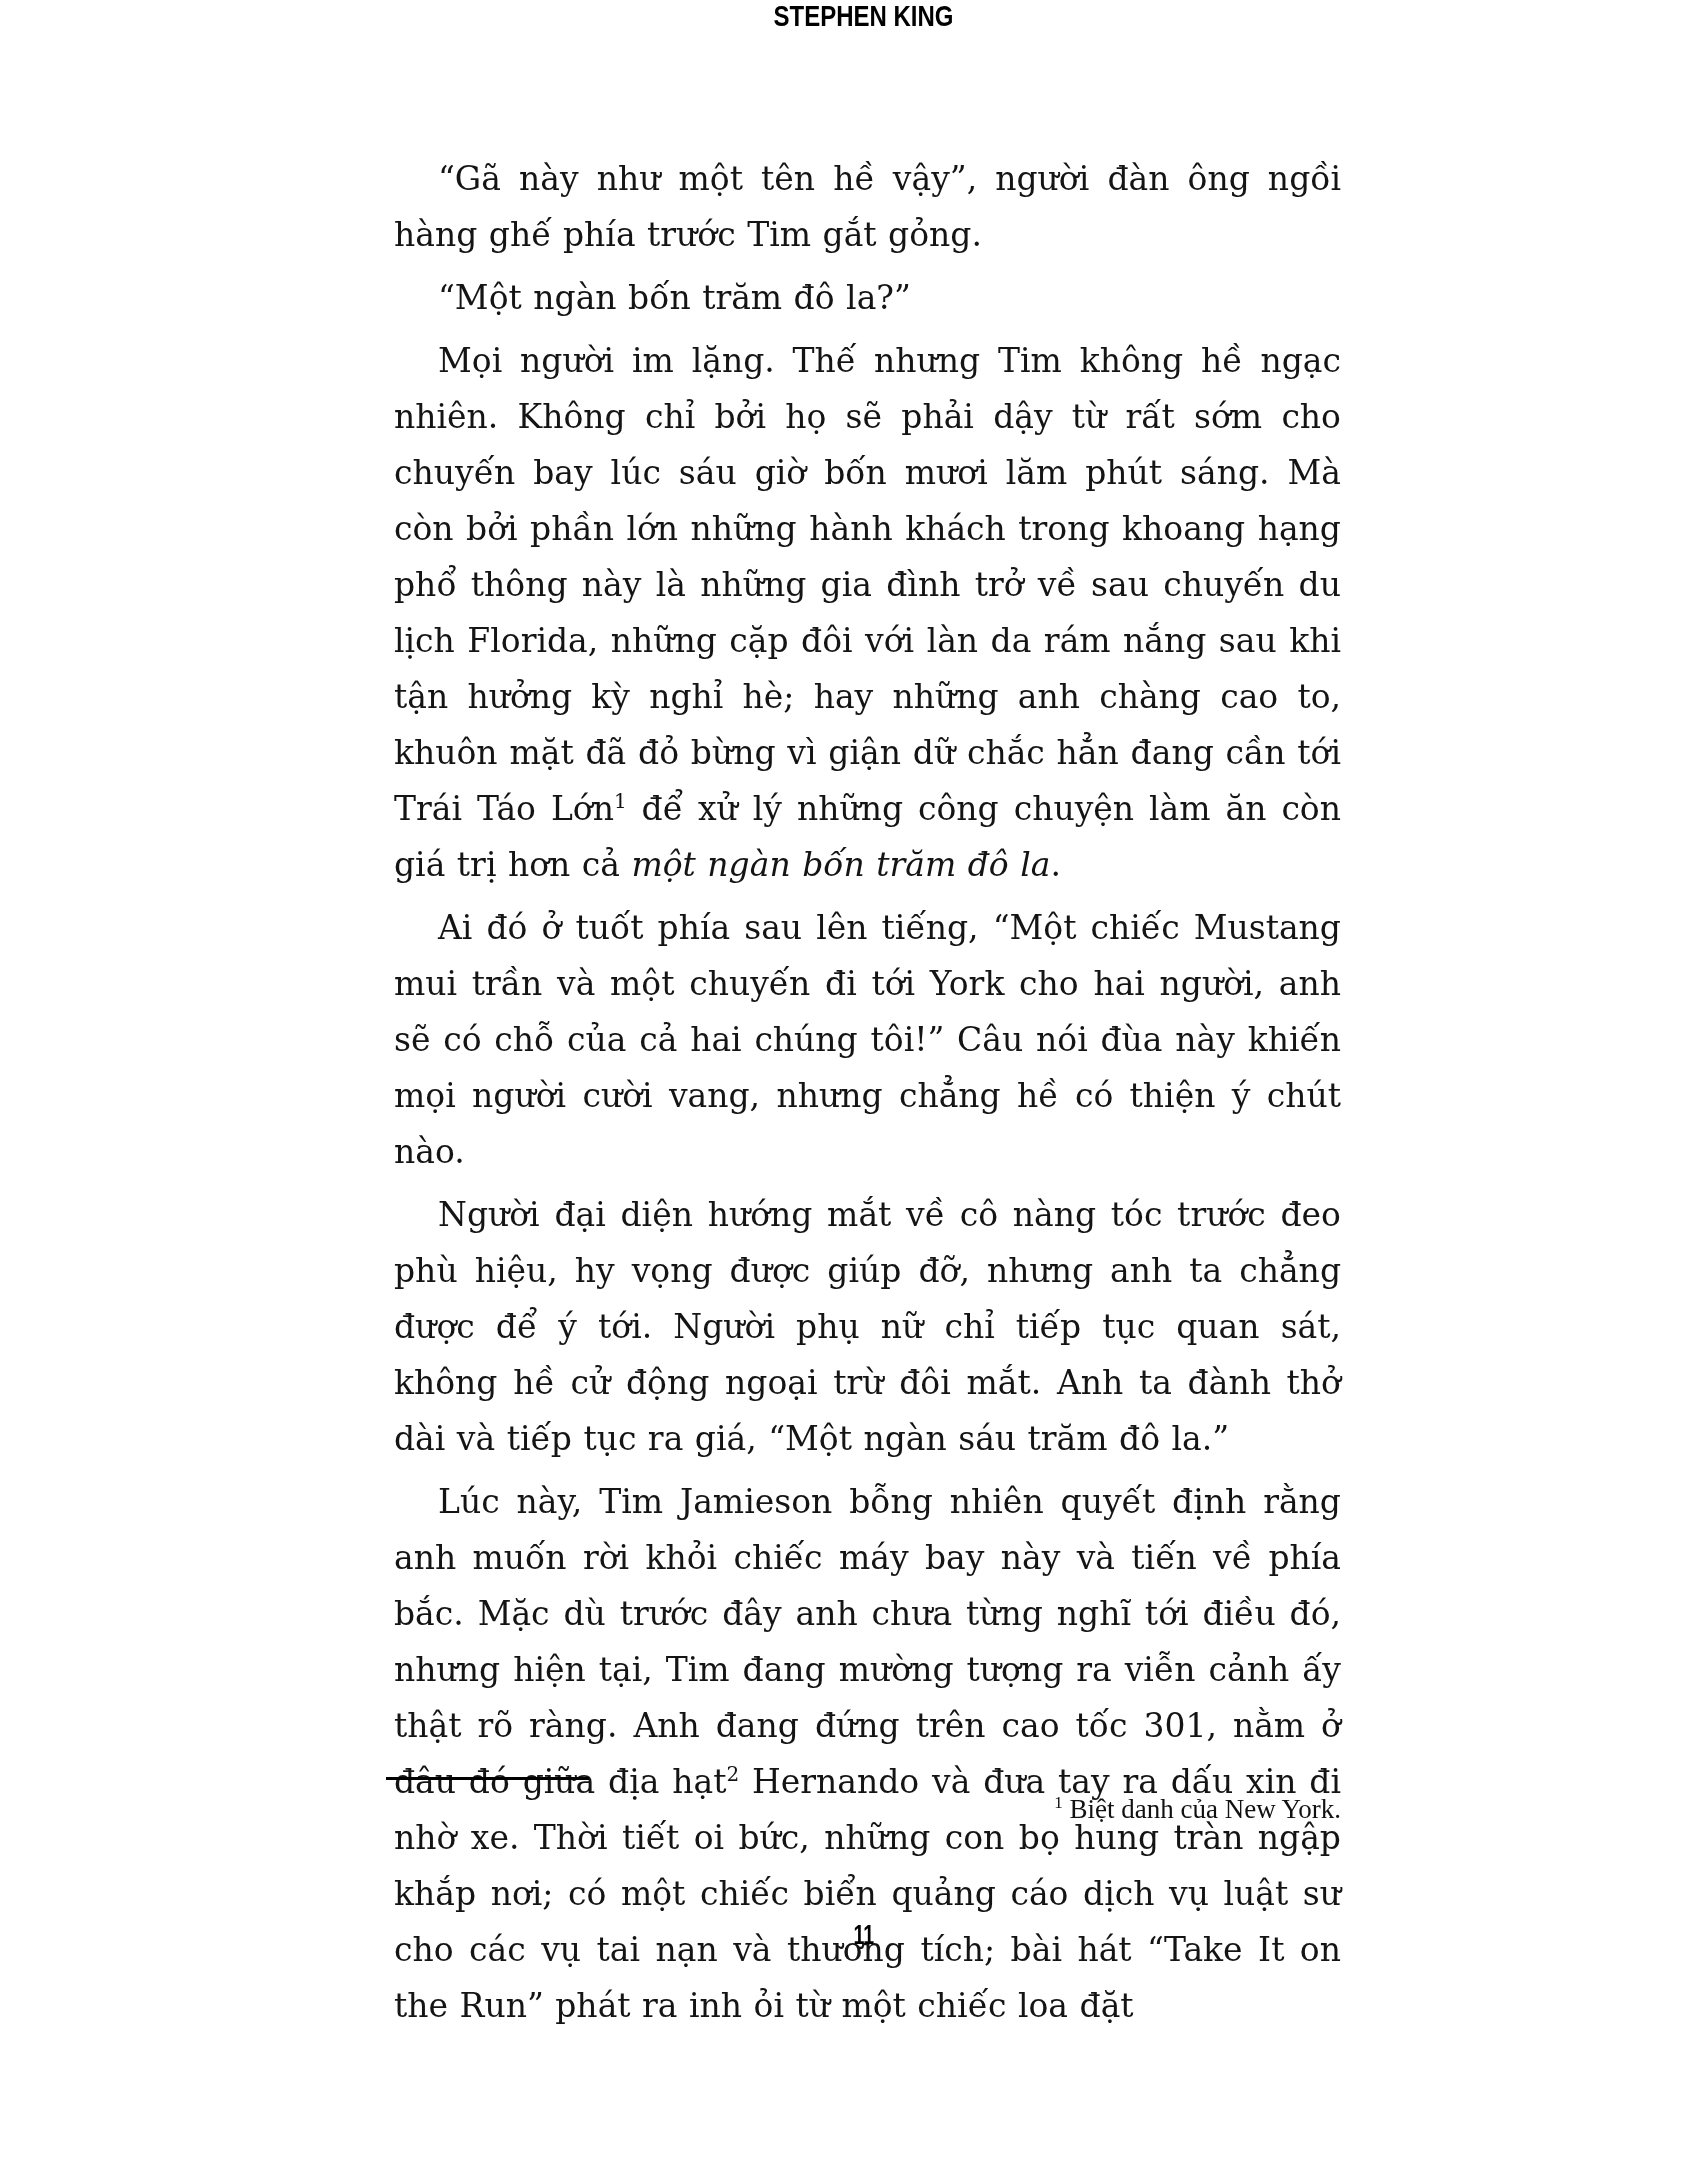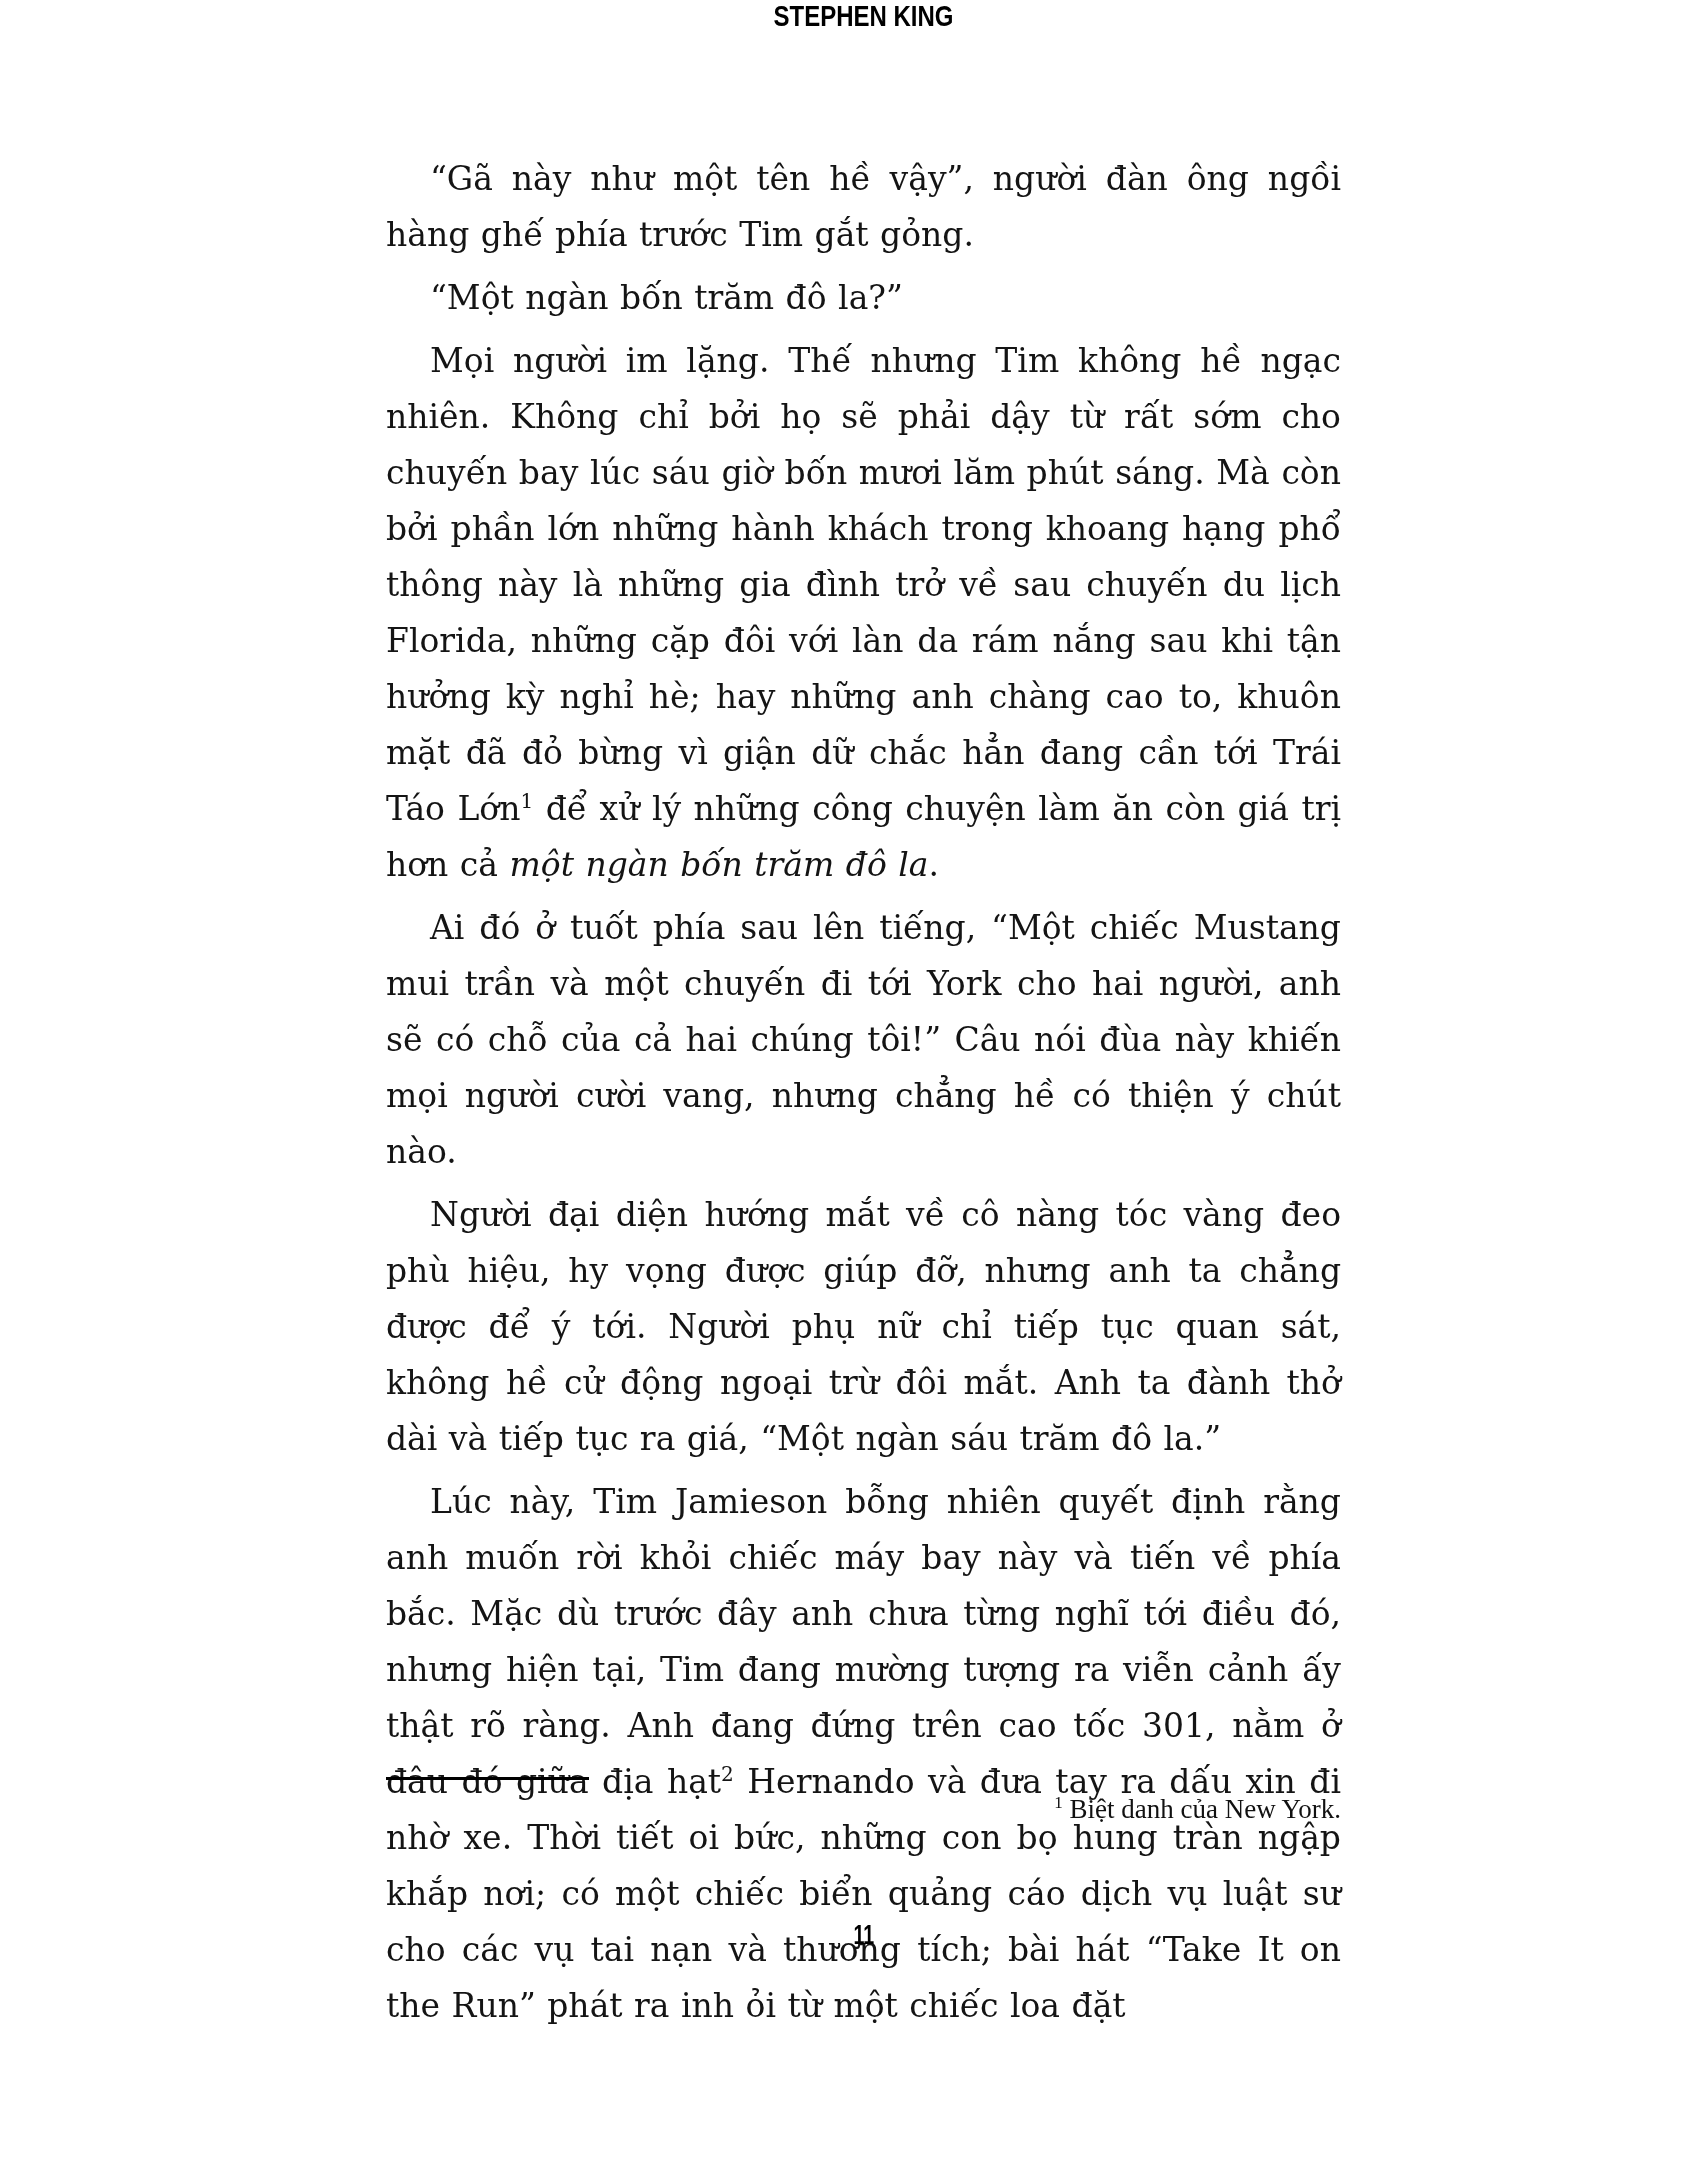--- a/index.html
+++ b/index.html
@@ -35,21 +35,21 @@
     display: inline-block;
     transform: scaleX(0.80);
     transform-origin: center;
     white-space: nowrap;
   }
   .para {
     font-size: 33px;
     line-height: 56px;
     text-align: justify;
     text-indent: 44px;
-    margin: 0 0 7px 0;
+    margin: 0 0 7px 8px;
     word-spacing: 1px;
   }
   .para .i {
     font-style: italic;
   }
   .fn-ref {
     font-size: 20px;
     line-height: 0;
     vertical-align: super;
   }
@@ -99,21 +99,21 @@
 
 <div class="text-column">
   <div class="running-header">
     <span class="condensed">STEPHEN KING</span>
   </div>
   <div>
       <p class="para"><span>“Gã này như một tên hề vậy”, người đàn ông ngồi hàng ghế phía trước Tim gắt gỏng.</span></p>
       <p class="para"><span>“Một ngàn bốn trăm đô la?”</span></p>
       <p class="para"><span>Mọi người im lặng. Thế nhưng Tim không hề ngạc nhiên. Không chỉ bởi họ sẽ phải dậy từ rất sớm cho chuyến bay lúc sáu giờ bốn mươi lăm phút sáng. Mà còn bởi phần lớn những hành khách trong khoang hạng phổ thông này là những gia đình trở về sau chuyến du lịch Florida, những cặp đôi với làn da rám nắng sau khi tận hưởng kỳ nghỉ hè; hay những anh chàng cao to, khuôn mặt đã đỏ bừng vì giận dữ chắc hẳn đang cần tới Trái Táo Lớn</span><sup class="fn-ref">1</sup><span> để xử lý những công chuyện làm ăn còn giá trị hơn cả </span><span class="i">một ngàn bốn trăm đô la</span><span>.</span></p>
       <p class="para"><span>Ai đó ở tuốt phía sau lên tiếng, “Một chiếc Mustang mui trần và một chuyến đi tới York cho hai người, anh sẽ có chỗ của cả hai chúng tôi!” Câu nói đùa này khiến mọi người cười vang, nhưng chẳng hề có thiện ý chút nào.</span></p>
-      <p class="para"><span>Người đại diện hướng mắt về cô nàng tóc vàng đeo phù hiệu, hy vọng được giúp đỡ, nhưng anh ta chẳng được để ý tới. Người phụ nữ chỉ tiếp tục quan sát, không hề cử động ngoại trừ đôi mắt. Anh ta đành thở dài và tiếp tục ra giá, “Một ngàn sáu trăm đô la.”</span></p>
+      <p class="para"><span>Người đại diện hướng mắt về cô nàng tóc trước đeo phù hiệu, hy vọng được giúp đỡ, nhưng anh ta chẳng được để ý tới. Người phụ nữ chỉ tiếp tục quan sát, không hề cử động ngoại trừ đôi mắt. Anh ta đành thở dài và tiếp tục ra giá, “Một ngàn sáu trăm đô la.”</span></p>
       <p class="para"><span>Lúc này, Tim Jamieson bỗng nhiên quyết định rằng anh muốn rời khỏi chiếc máy bay này và tiến về phía bắc. Mặc dù trước đây anh chưa từng nghĩ tới điều đó, nhưng hiện tại, Tim đang mường tượng ra viễn cảnh ấy thật rõ ràng. Anh đang đứng trên cao tốc 301, nằm ở đâu đó giữa địa hạt</span><sup class="fn-ref">2</sup><span> Hernando và đưa tay ra dấu xin đi nhờ xe. Thời tiết oi bức, những con bọ hung tràn ngập khắp nơi; có một chiếc biển quảng cáo dịch vụ luật sư cho các vụ tai nạn và thương tích; bài hát “Take It on the Run” phát ra inh ỏi từ một chiếc loa đặt</span></p>
     </div>
 </div>
 
 <div class="footnotes">
   <div class="footnotes-rule"></div>
   <div>
       <div class="footnote"><sup>1</sup><span> Biệt danh của New York.</span></div>
     </div>
 </div>

